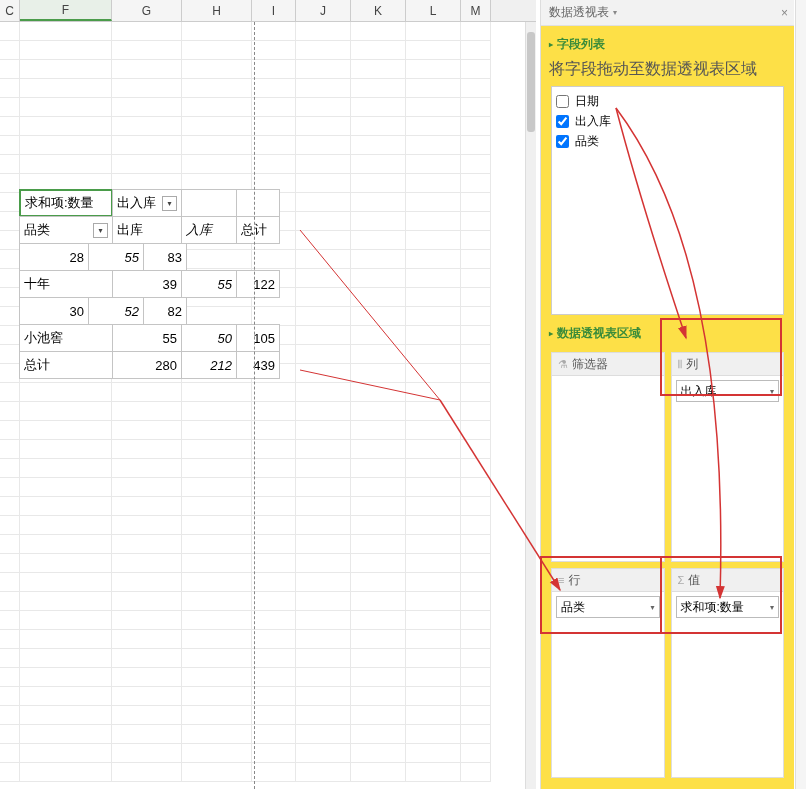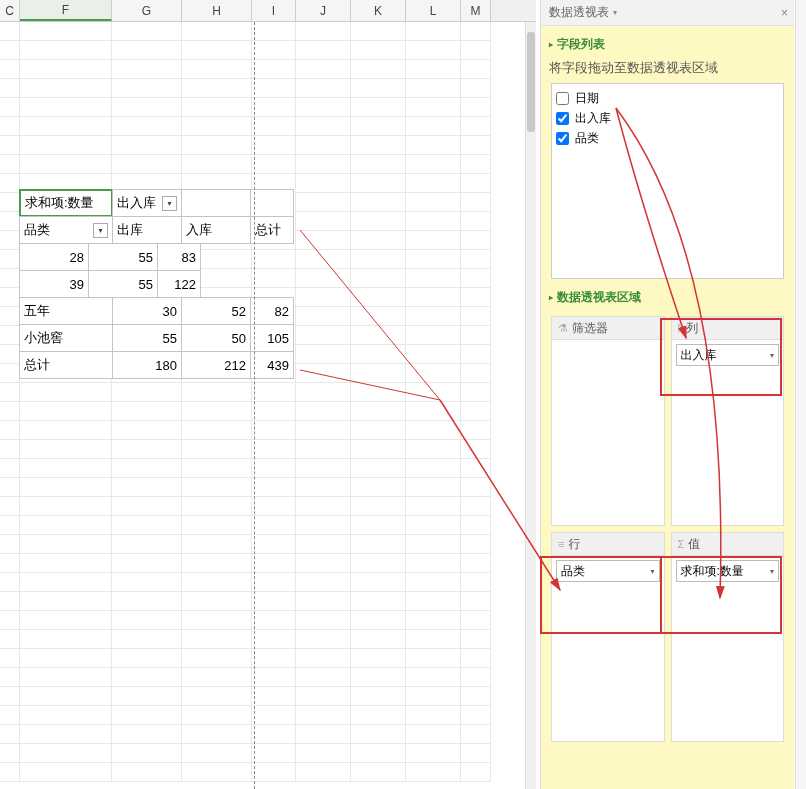--- a/index.html
+++ b/index.html
@@ -102,21 +102,21 @@
       background: #fff;
     }
     .pt-cell.right { justify-content: flex-end; }
     .pt-cell.topleft {
       border: 2px solid #4a9c4a;
       background: #fff;
     }
     .pt-cell.with-dd { justify-content: space-between; }
     .pt-col-a { width: 94px; }
     .pt-col-b { width: 70px; }
-    .pt-col-c { width: 70px; }
+    .pt-col-c { width: 56px; font-style: italic; }
     .pt-col-d { width: 44px; }
     
     .dd-arrow {
       width: 15px;
       height: 15px;
       border: 1px solid #aaa;
       display: flex;
       align-items: center;
       justify-content: center;
       font-size: 8px;
@@ -150,21 +150,21 @@
       background: #c8c8c8;
       border-radius: 3px;
     }
     
     .panel {
       position: absolute;
       left: 540px;
       top: 0;
       width: 254px;
       height: 789px;
-      background: #fef9c3;
+      background: #fde047;
       border-left: 1px solid #ddd;
     }
     .panel-title {
       height: 26px;
       display: flex;
       align-items: center;
       padding: 0 8px;
       font-size: 12px;
       color: #666;
       border-bottom: 1px solid #e0e0e0;
@@ -192,30 +192,30 @@
       color: #3a8c3a;
       font-weight: bold;
     }
     .section-hdr .tri {
       margin-right: 4px;
       font-size: 8px;
     }
     
     .section-desc {
       padding: 0 8px 6px 8px;
-      font-size: 13px;
+      font-size: 16px;
       color: #555;
     }
     
     .field-list {
       margin: 0 10px;
       border: 1px solid #ccc;
       background: #fff;
       padding: 4px;
-      height: 196px;
+      height: 229px;
     }
     .field-item {
       display: flex;
       align-items: center;
       height: 20px;
       font-size: 12px;
     }
     .field-item input[type="checkbox"] {
       margin-right: 6px;
     }
@@ -772,40 +772,40 @@
       <div class="pt-cell pt-col-c">入库</div>
       <div class="pt-cell pt-col-d">总计</div>
     </div>
     <div id="pivot-data-rows">
         <div class="pt-row">
           <div class="pt-cell pt-col-b right">28</div>
           <div class="pt-cell pt-col-c right">55</div>
           <div class="pt-cell pt-col-d right">83</div>
         </div>
         <div class="pt-row">
+          <div class="pt-cell pt-col-a">十年</div>
           <div class="pt-cell pt-col-b right">39</div>
           <div class="pt-cell pt-col-c right">55</div>
           <div class="pt-cell pt-col-d right">122</div>
         </div>
         <div class="pt-row">
-          <div class="pt-cell pt-col-a">五年</div>
           <div class="pt-cell pt-col-b right">30</div>
           <div class="pt-cell pt-col-c right">52</div>
           <div class="pt-cell pt-col-d right">82</div>
         </div>
         <div class="pt-row">
           <div class="pt-cell pt-col-a">小池窖</div>
           <div class="pt-cell pt-col-b right">55</div>
           <div class="pt-cell pt-col-c right">50</div>
           <div class="pt-cell pt-col-d right">105</div>
         </div>
       </div>
     <div class="pt-row">
       <div class="pt-cell pt-col-a">总计</div>
-      <div class="pt-cell pt-col-b right">180</div>
+      <div class="pt-cell pt-col-b right">280</div>
       <div class="pt-cell pt-col-c right">212</div>
       <div class="pt-cell pt-col-d right">439</div>
     </div>
   </div>
 
   <div class="dashed-line"></div>
 
   <div class="scrollbar-v">
     <div class="scrollbar-thumb"></div>
   </div>

